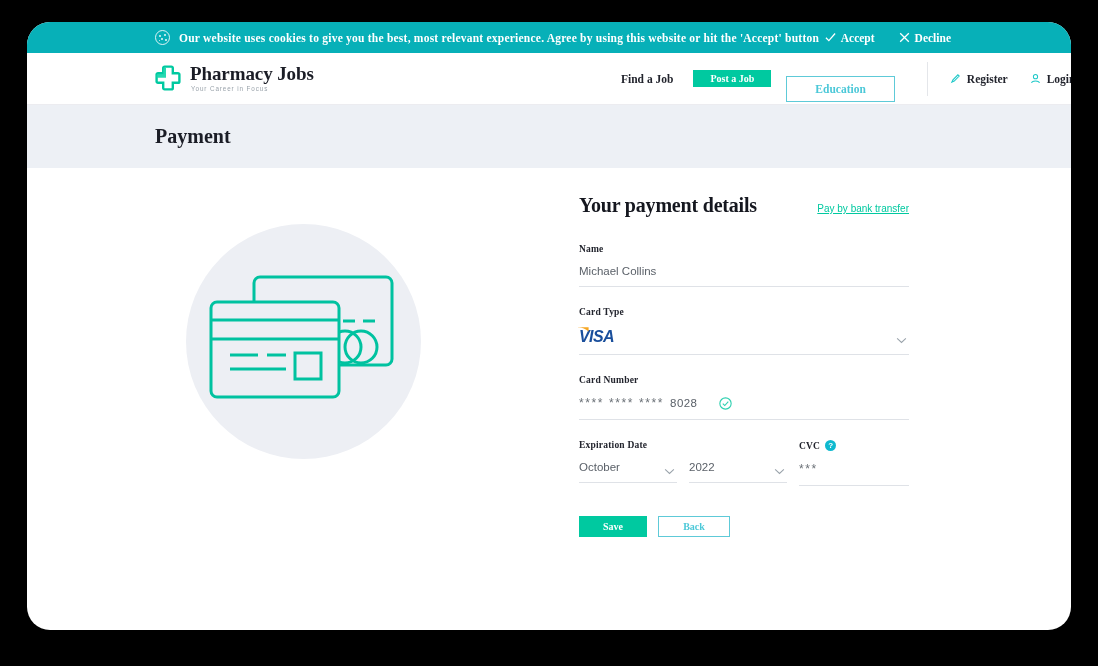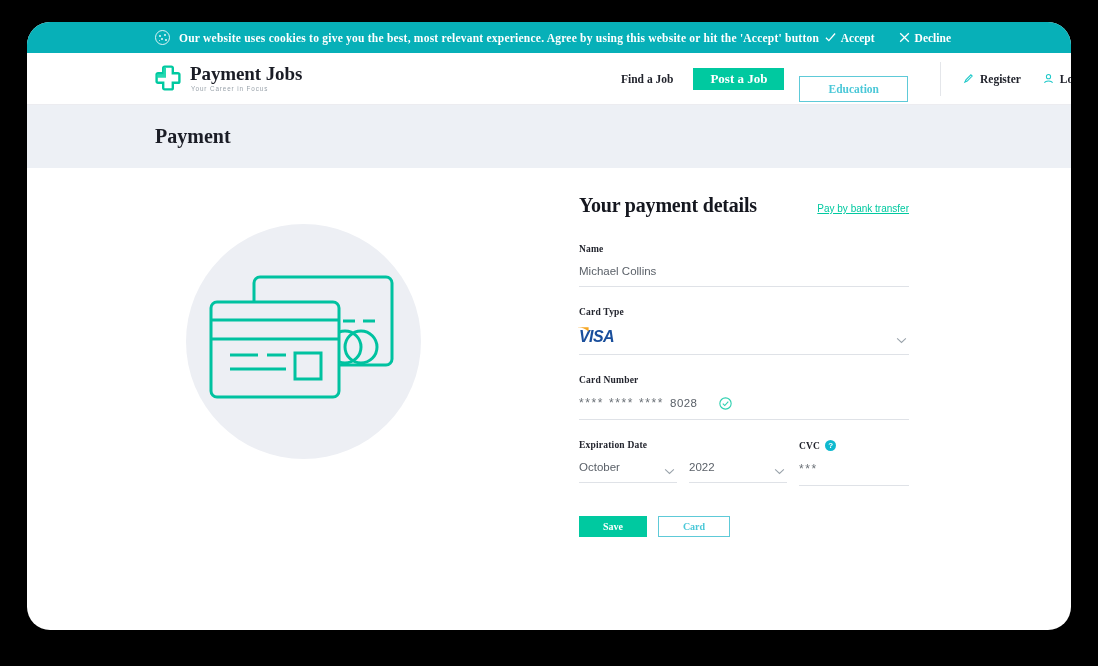--- a/index.html
+++ b/index.html
@@ -135,21 +135,21 @@
     font-weight: 700;
     color: #22242d;
     cursor: pointer;
     white-space: nowrap;
     padding: 0 14px;
   }
   .nav-btn-filled {
     background: #00c9a0;
     color: #ffffff;
     font-family: "Liberation Serif", serif;
-    font-size: 13px;
+    font-size: 10px;
     font-weight: 700;
     padding: 3px 17px;
     border: none;
     cursor: pointer;
     margin-left: 6px;
     white-space: nowrap;
     text-align: center;
   }
   .nav-btn-outline {
     background: #ffffff;
@@ -389,21 +389,21 @@
     </div>
   </div>
 
   <div class="nav-bar">
     <div class="logo-wrap">
       <svg class="logo-cross" viewBox="0 0 26 26">
         <path d="M9.6 1.6 h6.8 a1.4 1.4 0 0 1 1.4 1.4 v5.2 h5.2 a1.4 1.4 0 0 1 1.4 1.4 v6.8 a1.4 1.4 0 0 1 -1.4 1.4 h-5.2 v5.2 a1.4 1.4 0 0 1 -1.4 1.4 h-6.8 a1.4 1.4 0 0 1 -1.4 -1.4 v-5.2 h-5.2 a1.4 1.4 0 0 1 -1.4 -1.4 v-6.8 a1.4 1.4 0 0 1 1.4 -1.4 h5.2 v-5.2 a1.4 1.4 0 0 1 1.4 -1.4 z" fill="none" stroke="#00c9a0" stroke-width="2.4"></path>
         <path d="M3.0 9.0 h5.2 v-5.2 a1.4 1.4 0 0 1 1.4 -1.4 h1.4 v10.4 h-9.4 v-2.4 a1.4 1.4 0 0 1 1.4 -1.4 z" fill="#1bd6ad" opacity="0.95"></path>
       </svg>
       <span class="logo-text-block">
-        <span class="logo-title">Payment Jobs</span>
+        <span class="logo-title">Pharmacy Jobs</span>
         <span class="logo-tagline">Your Career in Focus</span>
       </span>
     </div>
 
     <div class="nav-right">
       <span class="nav-link">Find a Job</span>
       <button class="nav-btn-filled">Post a Job</button>
       <button class="nav-btn-outline">Education</button>
       <span class="nav-divider"></span>
       <div class="nav-account">
@@ -523,18 +523,18 @@
             <span class="help-dot">?</span>
           </div>
           <div class="field-line">
             <span class="masked">***</span>
           </div>
         </div>
       </div>
 
       <div class="btn-row">
         <button class="btn-save">Save</button>
-        <button class="btn-back">Card</button>
+        <button class="btn-back">Back</button>
       </div>
 
     </div>
   </div>
 </div>
 
 </body></html>

